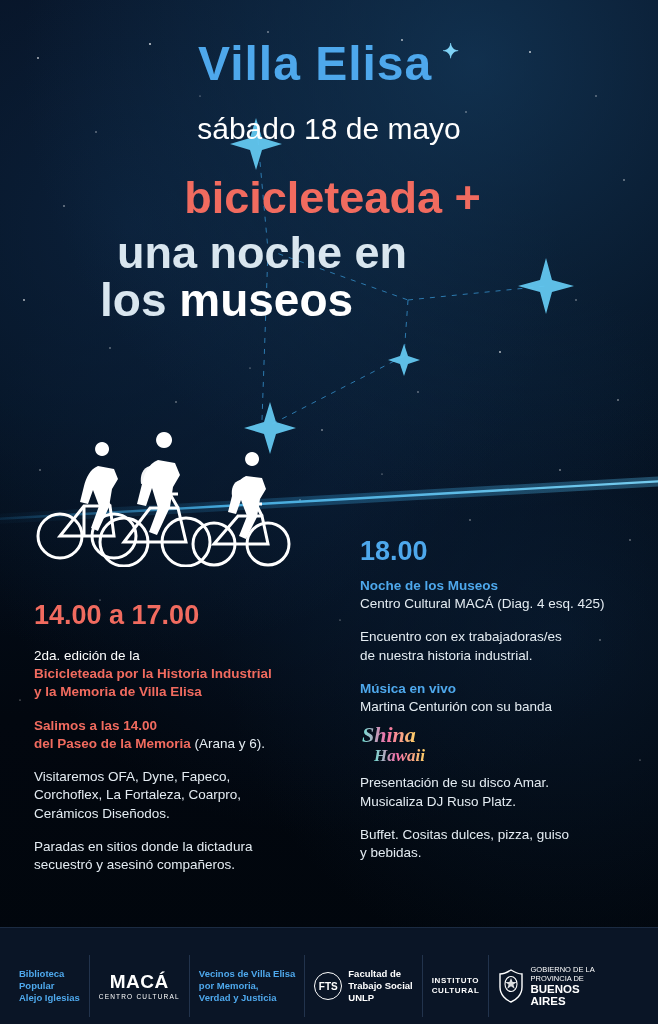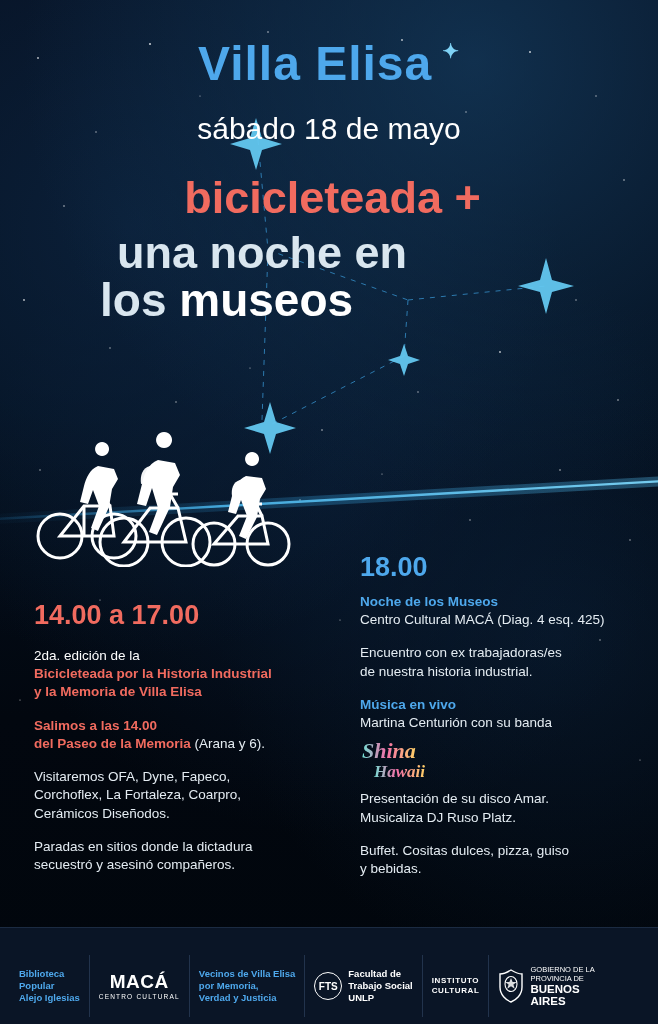--- a/index.html
+++ b/index.html
@@ -74,21 +74,21 @@
     font-size:27px;color:#f16b5f;font-weight:bold;margin:0 0 16px 0;
   }
   .p{font-size:13.5px;line-height:1.35;margin:0 0 15px 0;color:#e4ecf2;}
   .p .accent{color:#f16b5f;font-weight:bold;}
   .p .white{color:#ffffff;}
   
   .col-right{
     position:absolute;left:360px;top:536px;width:290px;color:#e7eef4;
   }
   .time-right{
-    font-size:27px;color:#4ea8ec;font-weight:bold;margin:16px 0 10px 0;
+    font-size:27px;color:#4ea8ec;font-weight:bold;margin:0 0 10px 0;
   }
   .lbl-blue{color:#4ea8ec;font-weight:bold;font-size:13.5px;}
   .band-logo{
     margin:6px 0 8px 0;height:44px;position:relative;width:180px;
   }
   
   .footer{
     position:absolute;left:0;bottom:0;width:658px;height:96px;
     background:#0a1526;
     border-top:1px solid #1b2b42;

